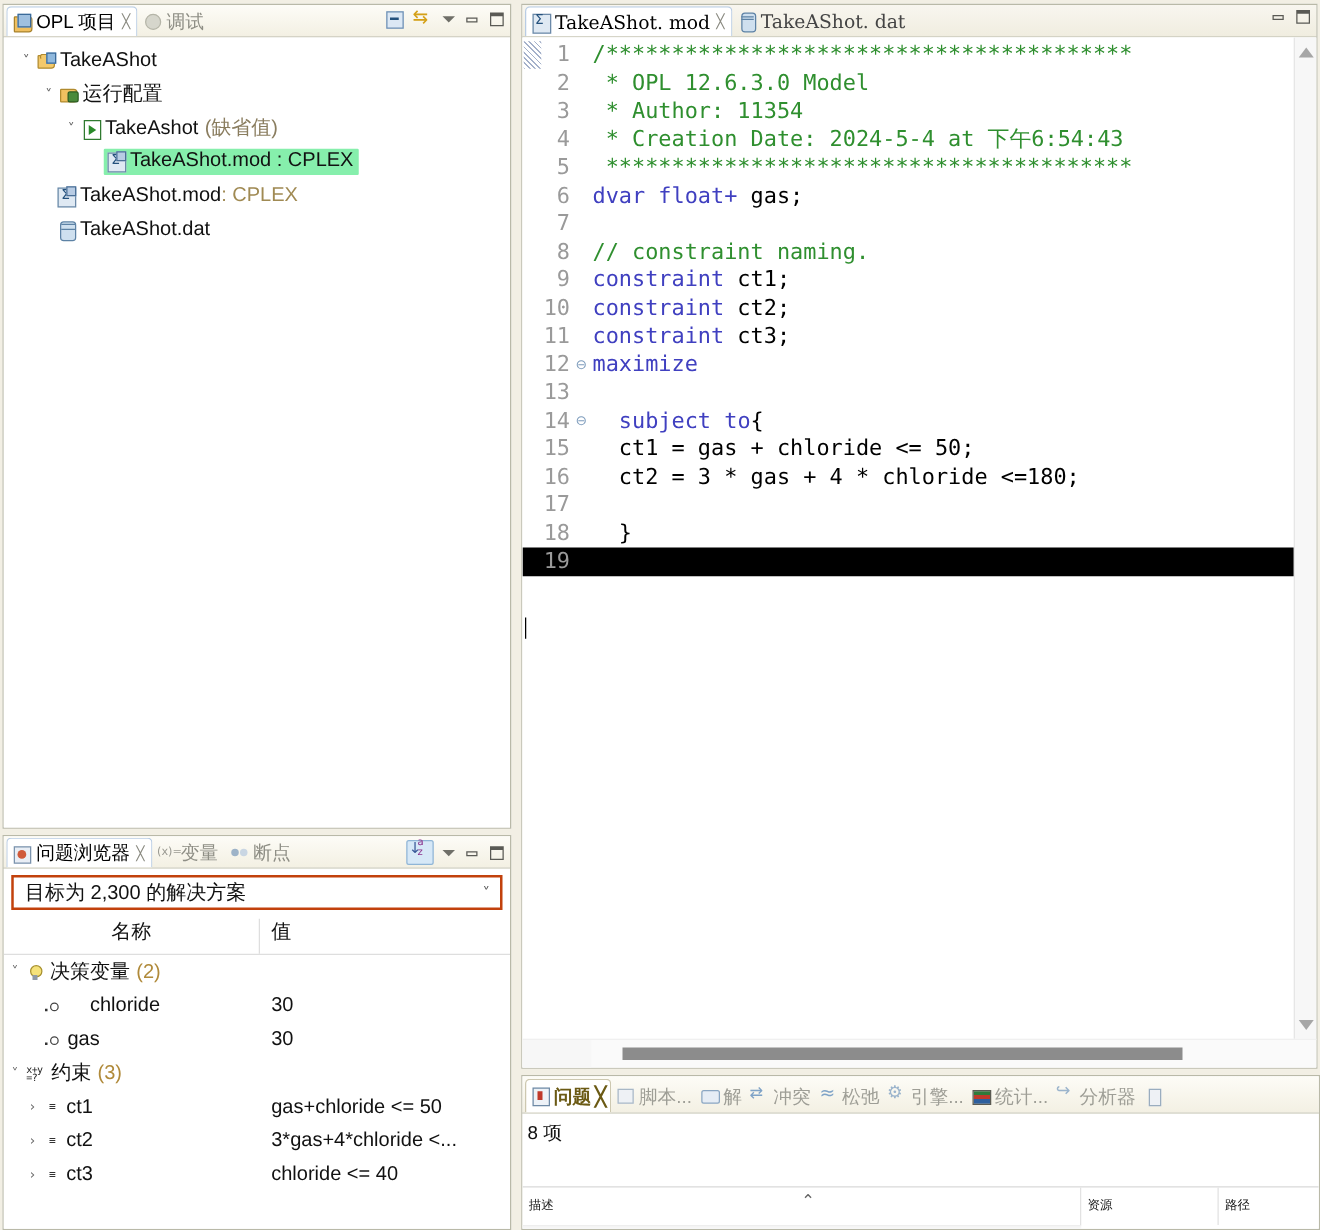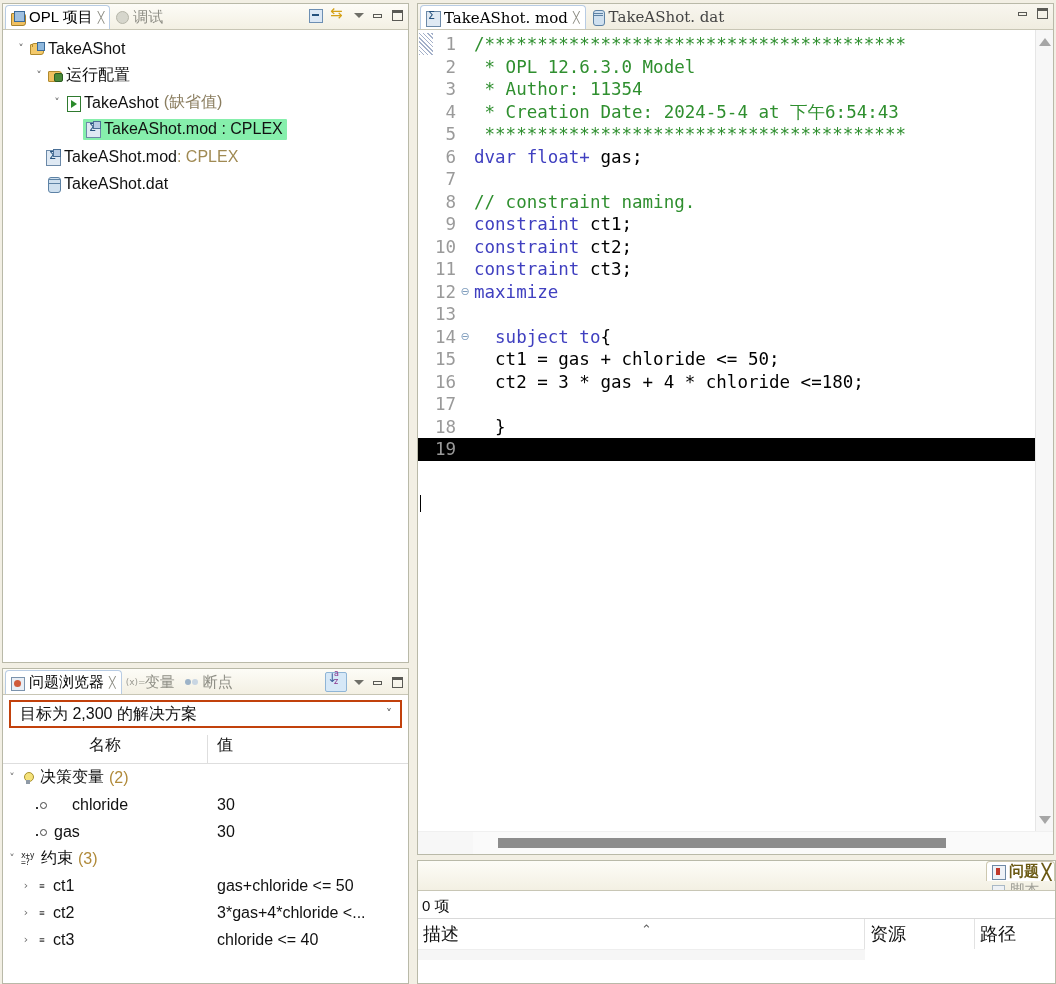--- a/index.html
+++ b/index.html
@@ -300,30 +300,30 @@
   .hthumb {
     position: absolute; left: 80px; top: 6px; width: 448px; height: 10px;
     background: #8c8c8c;
   }
   .hs-left-pad {
     position: absolute; left: 0; top: 0; bottom: 0; width: 55px; background: #f7f7f7;
   }
 
   
   #problems-view { left: 417px; top: 860px; width: 639px; height: 124px; }
-  #problems-view .view-tabbar { height: 30px; flex-direction: column; }
+  #problems-view .view-tabbar { height: 30px; }
   .pv-tab { font-size: 15px; padding: 0 3px; display:flex; align-items:center; gap:3px; height:26px;}
   .pv-tab.active { background:#fff; border:1px solid #cdc8b0; border-bottom:none;
                    border-radius:4px 4px 0 0; color:#6b5a14; font-weight:bold;}
   .pv-tab.inactive .tab-label { color: #9e9e96; }
   .pv-count { font-size: 15px; color: #111; padding: 6px 0 2px 4px; }
   .pv-colhead {
     display: flex; height: 30px; align-items: center;
     border-top: 1px solid #d9d9d9;
-    font-size: 18px; color: #111;
+    font-size: 10px; color: #111; margin-top: 31px;
   }
   .pv-col { box-sizing: border-box; padding-left: 5px; position: relative; height:30px; line-height:30px;}
   .pv-col.sorted:after {
     content: "\2303"; position: absolute; left: 50%; top: -4px; color: #666; font-size: 13px;
   }
   .pv-col-desc { width: 447px; border-right: 1px solid #e2e2e2; }
   .pv-col-res  { width: 110px; border-right: 1px solid #e2e2e2; }
   .pv-col-path { width: 80px; }
   .pv-emptyrow { height: 10px; background: #f6f6f6; width: 447px; border-top:1px solid #eee;}
 
@@ -726,21 +726,21 @@
       <div class="pv-tab inactive">
         <span class="g-ico gi-analyz"></span>
         <span class="tab-label">分析器</span>
       </div>
       <div class="pv-tab inactive">
         <span class="g-ico gi-tabbook"></span>
       </div>
     </div>
 
     <div class="view-body" style="top:30px">
-      <div class="pv-count">0 项</div>
+      <div class="pv-count">8 项</div>
       <div class="pv-colhead">
         <div class="pv-col pv-col-desc sorted">描述</div>
         <div class="pv-col pv-col-res">资源</div>
         <div class="pv-col pv-col-path">路径</div>
       </div>
       <div class="pv-emptyrow"></div>
     </div>
   </div>
 
 </div>

